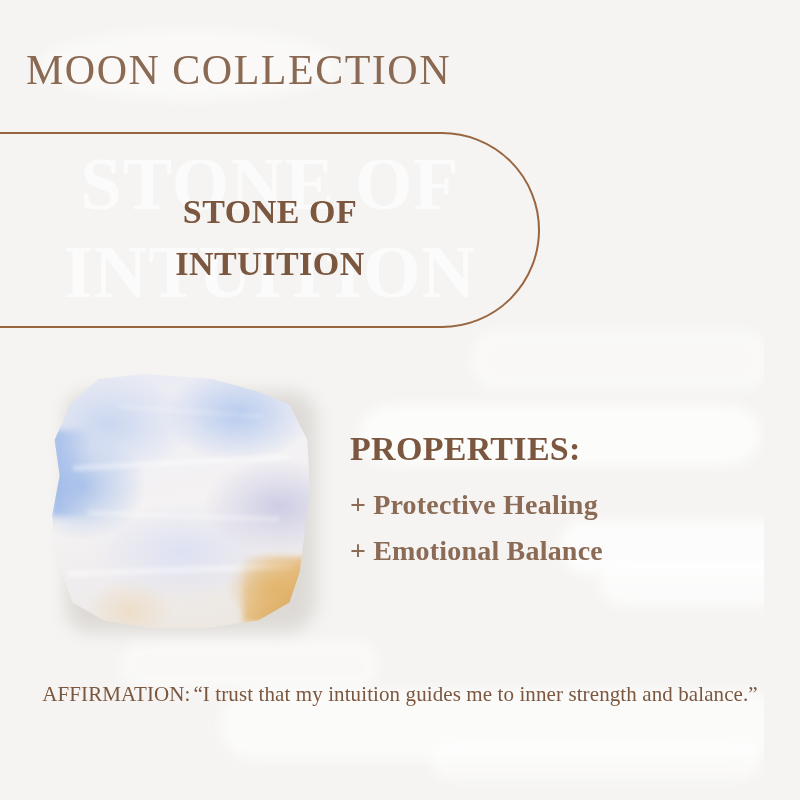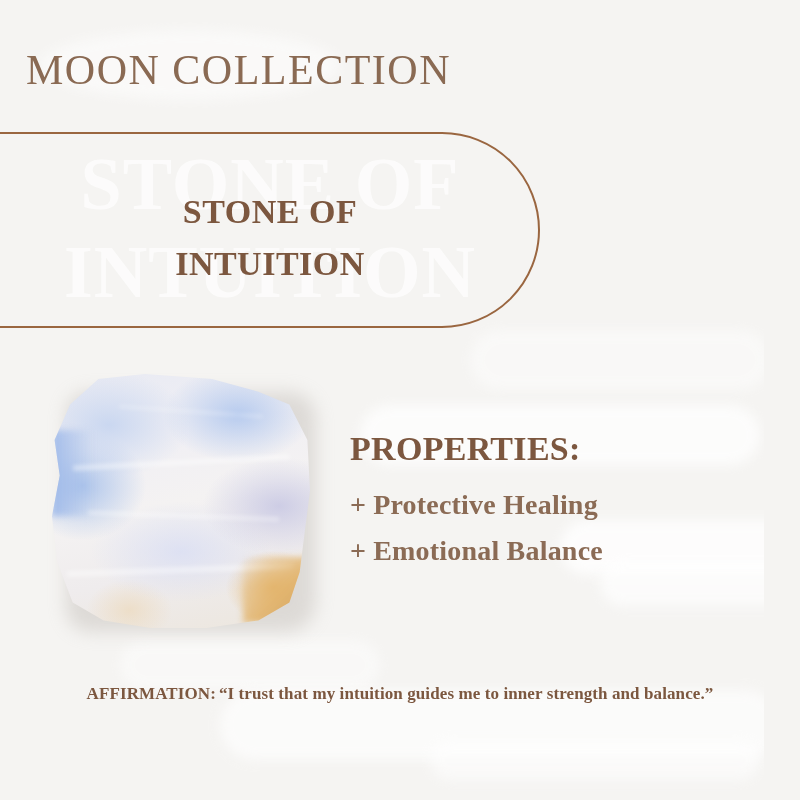--- a/index.html
+++ b/index.html
@@ -205,22 +205,22 @@
   }
 
   
   #affirmation {
     position: absolute;
     left: 30px;
     top: 678px;
     width: 740px;
     text-align: center;
     font-family: "Liberation Serif", serif;
-    font-weight: 700;
-    font-size: 17px;
+    font-weight: 400;
+    font-size: 21px;
     line-height: 32px;
     letter-spacing: 0.1px;
     color: #7c573f;
   }
   #affirmation .aff-label { margin-right: 3px; }
 </style>
 </head>
 <body>
 
 <div id="canvas">

